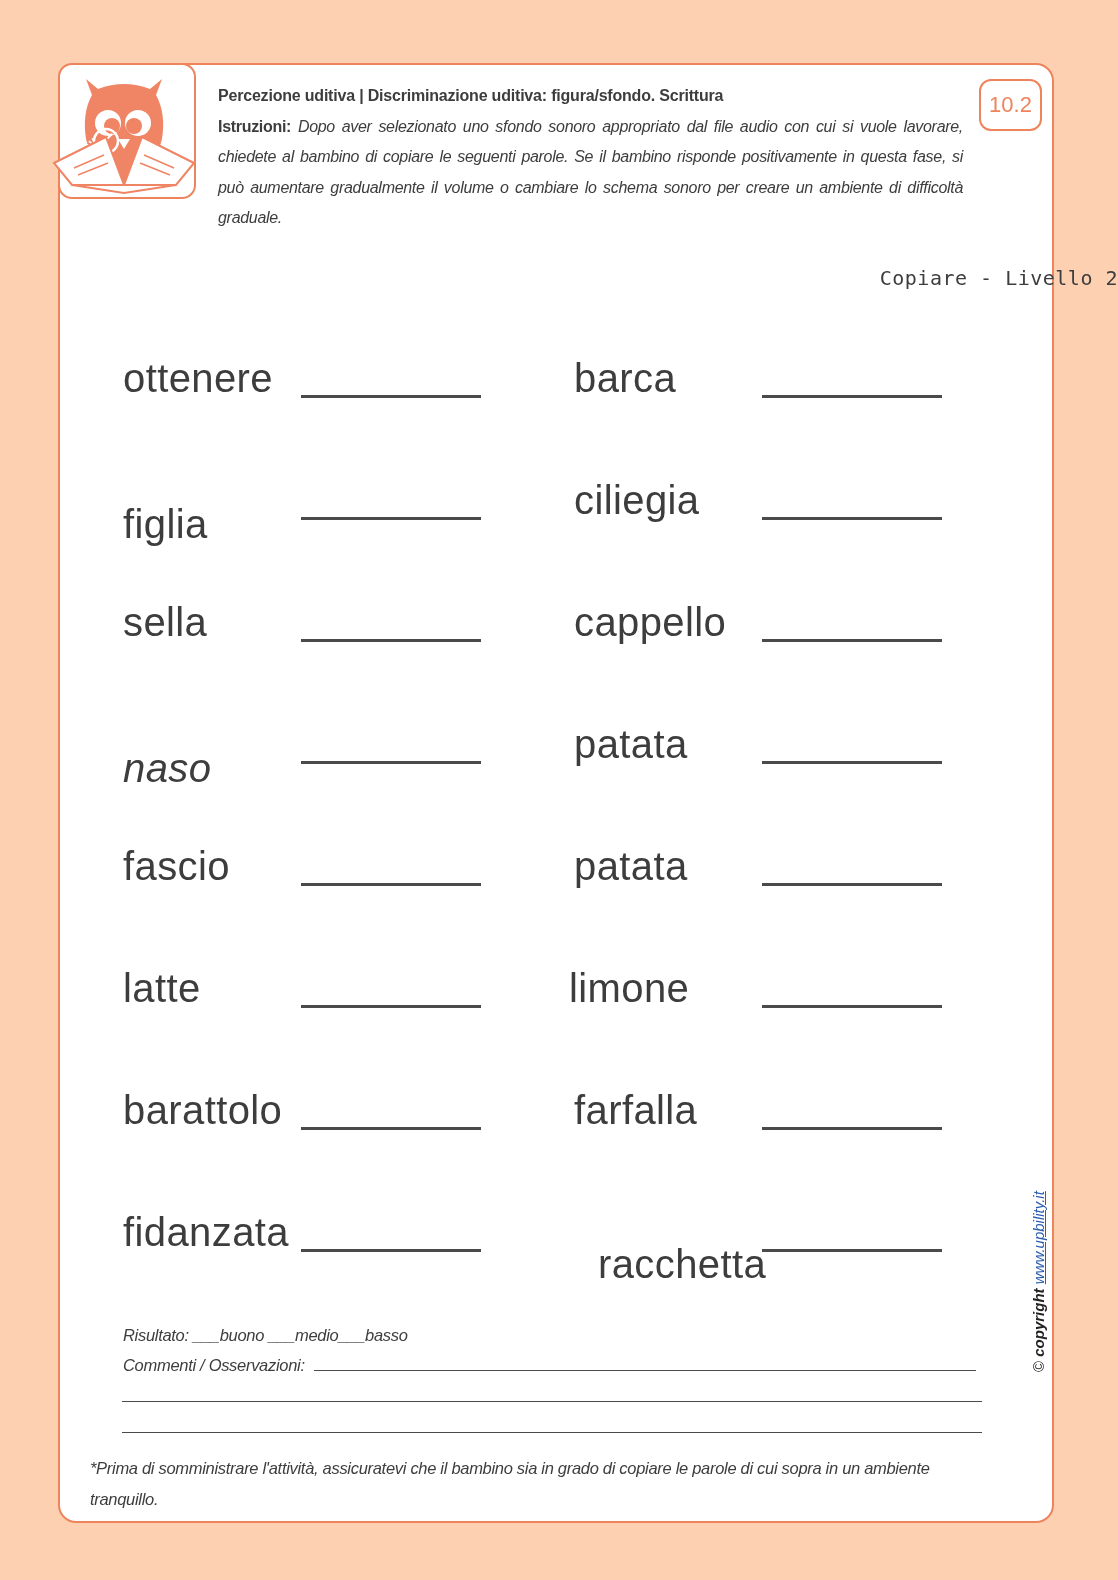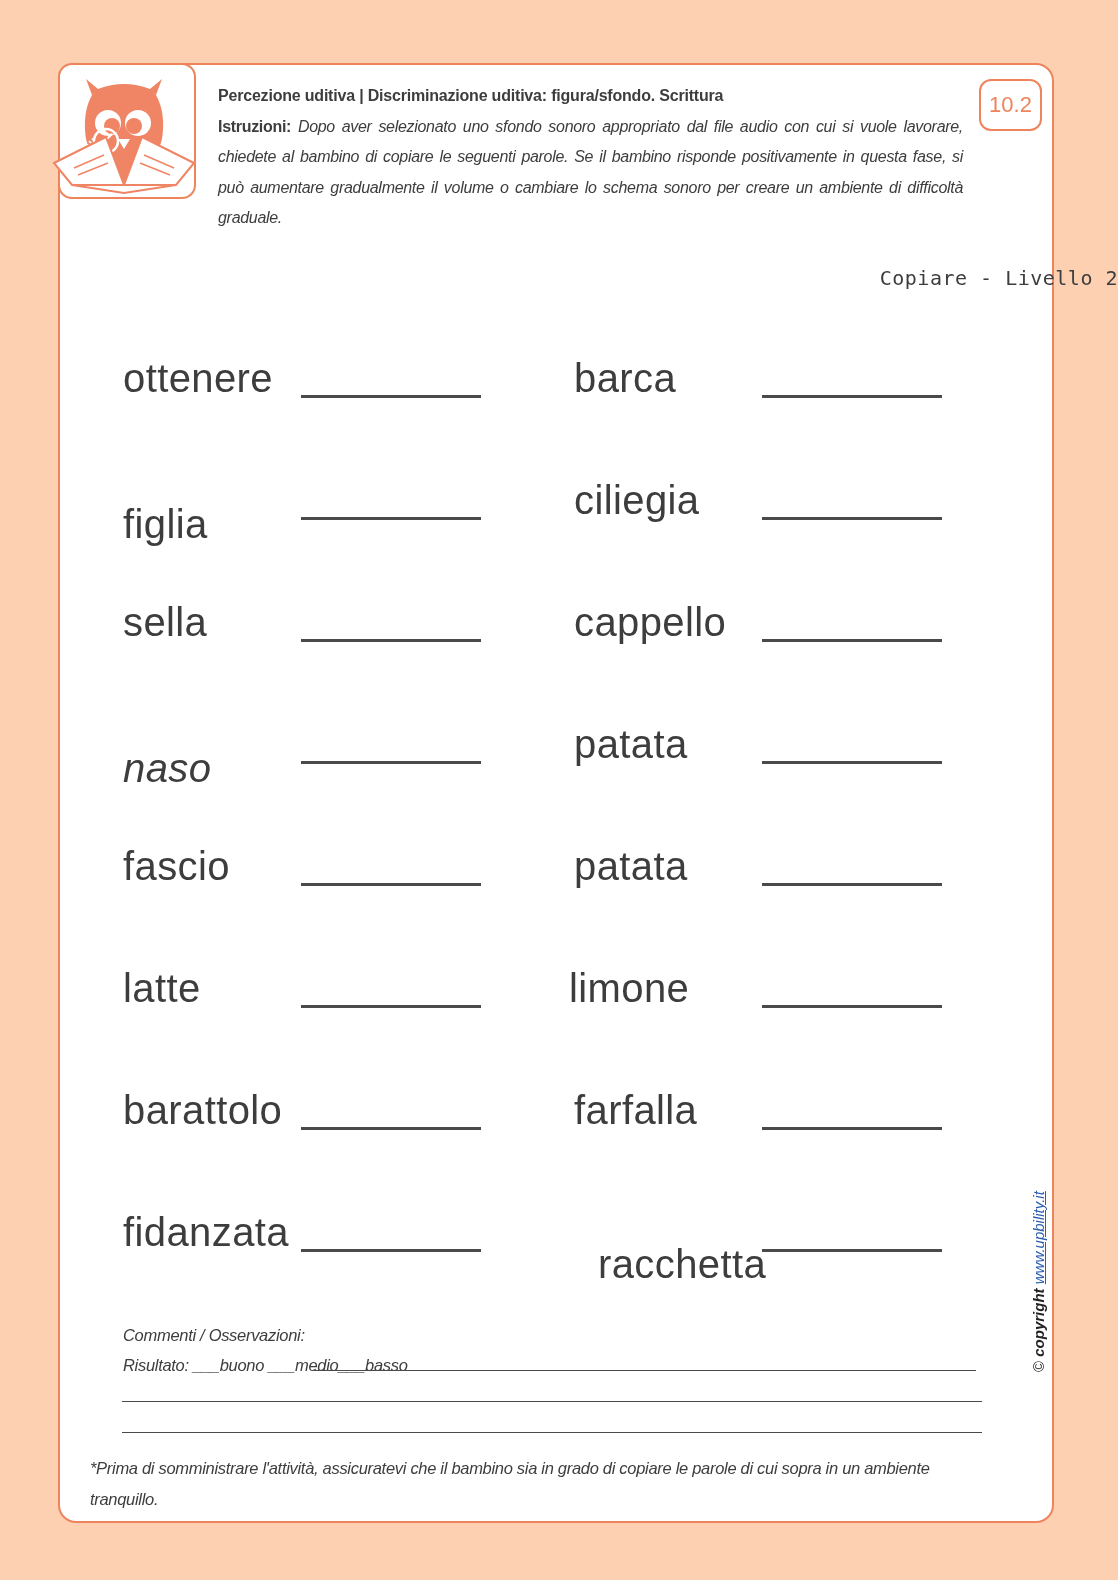--- a/index.html
+++ b/index.html
@@ -187,26 +187,26 @@
   <div class="blank" style="left:762px; top:883px;"></div>
   <div class="word" style="left:569px; top:968px;">limone</div>
   <div class="blank" style="left:762px; top:1005px;"></div>
   <div class="word" style="left:574px; top:1090px;">farfalla</div>
   <div class="blank" style="left:762px; top:1127px;"></div>
   <div class="word" style="left:574px; top:1244px;margin-left:24px;">racchetta</div>
   <div class="blank" style="left:762px; top:1249px;"></div>
 </div>
 
 <div class="results">
-  <div>Commenti / Osservazioni:</div>
   <div>
     <span>Risultato:</span>
     <span>___buono</span>
     <span>___medio</span><span>___basso</span>
   </div>
+  <div>Commenti / Osservazioni:</div>
 </div>
 <div class="comment-line" style="left:314px; top:1370px; width:662px;"></div>
 <div class="comment-line" style="left:122px; top:1401px; width:860px;"></div>
 <div class="comment-line" style="left:122px; top:1432px; width:860px;"></div>
 
 <div class="footnote">*Prima di somministrare l'attività, assicuratevi che il bambino sia in grado di copiare le parole di cui sopra in un ambiente tranquillo.</div>
 
 <div class="copyright">
   <span>©</span>
   <b>copyright</b>

